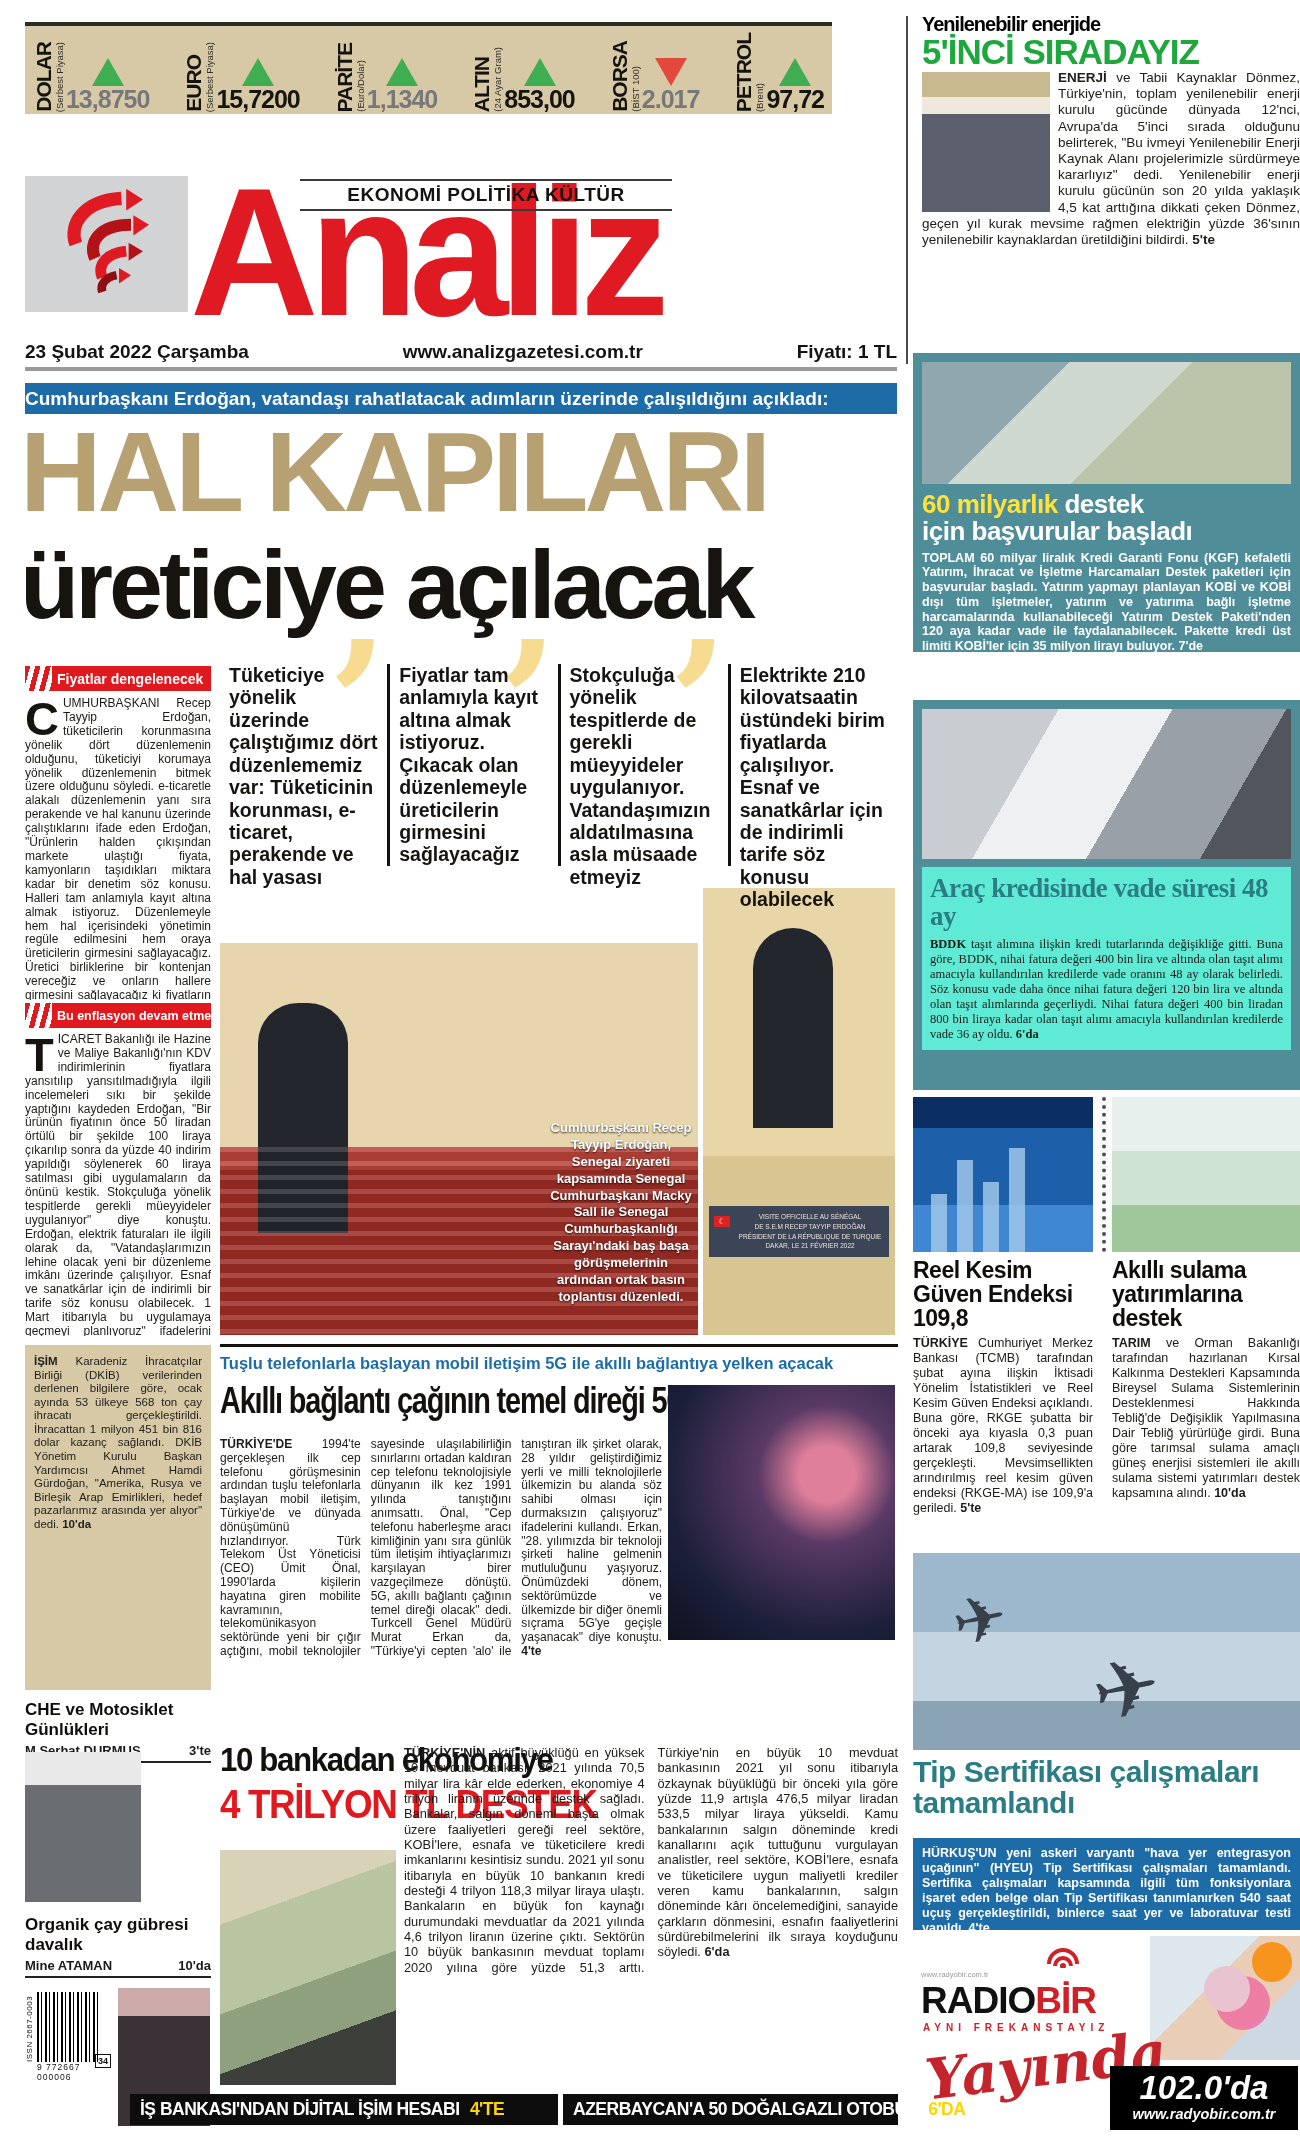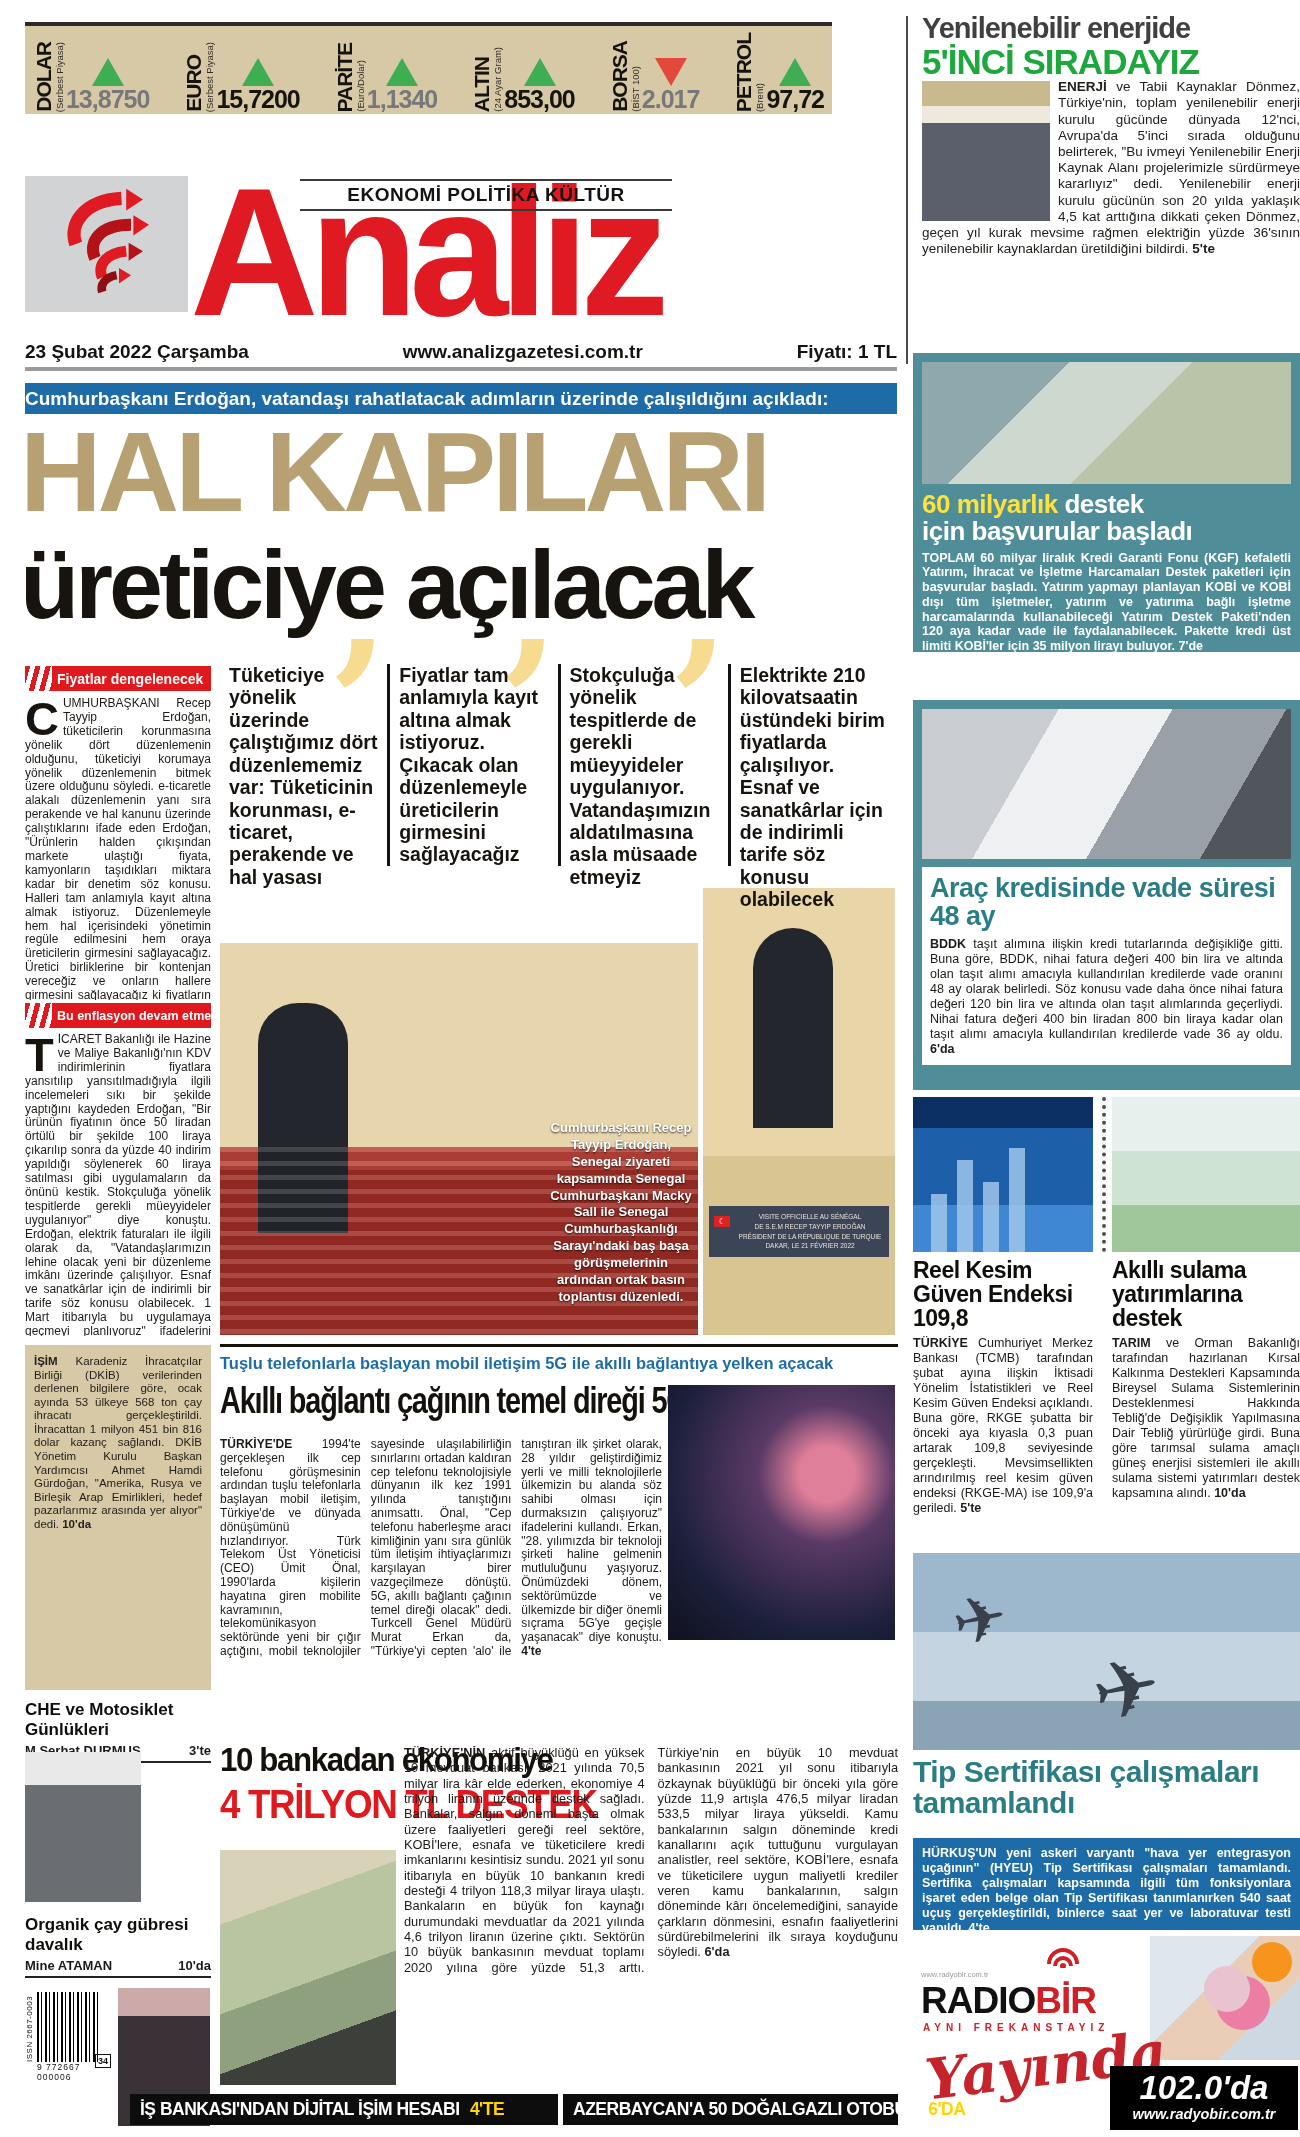--- a/index.html
+++ b/index.html
@@ -20,21 +20,21 @@
   .fi-main{display:flex;flex-direction:column;align-items:center;justify-content:flex-end;}
   .tri{width:0;height:0;border-left:16px solid transparent;border-right:16px solid transparent;margin-bottom:1px;}
   .tri.up{border-bottom:28px solid #3fae53;}
   .tri.down{border-top:28px solid #e2483c;border-bottom:none;}
   .fi-value{font-size:25px;font-weight:800;letter-spacing:-1px;line-height:1;}
   .tone-gray{color:#77787b;} .tone-black{color:#16150f;}
 
   
   .vrule{left:906px;top:16px;width:2px;height:348px;background:#4a4a4a;}
   .energy{left:922px;top:14px;width:378px;}
-  .energy-h1{font-size:29px;font-weight:800;color:#404040;line-height:1.02;letter-spacing:-1px;}
+  .energy-h1{font-size:20px;font-weight:800;color:#000000;line-height:1.02;letter-spacing:-1px;}
   .energy-h2{font-size:35px;font-weight:900;color:#1ea73c;line-height:1.02;letter-spacing:-1px;}
   .energy-body{font-size:13.5px;line-height:1.2;color:#22201c;}
   .ph-donmez{float:left;width:128px;height:140px;margin:2px 8px 2px 0;
      background:linear-gradient(180deg,#c9b98f 0 18%,#efe8dc 18% 30%,#5a5f6b 30% 100%);}
 
   
   .logo{left:25px;top:176px;width:163px;height:136px;background:#d2d3d5;display:flex;align-items:center;justify-content:center;}
   .brand{left:190px;top:168px;width:712px;height:176px;font-size:178px;font-weight:800;color:#e01a22;
          letter-spacing:-9px;line-height:0.93;white-space:nowrap;transform:scaleY(1.02);transform-origin:top left;}
   .tagline{left:300px;top:179px;width:372px;border-top:2px solid #3a3a3a;border-bottom:2px solid #3a3a3a;
@@ -79,21 +79,21 @@
       font-size:8px;line-height:11px;text-align:center;}
   .caption{position:absolute;left:325px;top:177px;width:152px;height:212px;color:#fff;
       font-size:13px;font-weight:800;line-height:1.3;text-align:center;text-shadow:0 1px 2px rgba(0,0,0,.8);}
 
   
   .tealbox{position:absolute;left:913px;width:387px;background:#4f8e99;padding:9px;box-sizing:border-box;}
   .tb-photo{width:100%;background:linear-gradient(135deg,#8fa8ad 0 30%,#cfd8cf 30% 55%,#b9c4a8 55% 100%);}
   .tb-h{font-size:26px;font-weight:900;line-height:1.05;margin:7px 0 5px 0;color:#fff;letter-spacing:-0.5px;}
   .yellow{color:#ffe23c;}
   .tb-body{font-size:12.5px;font-weight:700;line-height:1.18;color:#fff;}
-  .whitepanel{background:#ffffff;padding:8px;margin-top:8px;}
+  .whitepanel{background:#5eead4;padding:8px;margin-top:8px;font-family:Liberation Serif, serif;}
   .teal-h{font-size:27px;font-weight:900;color:#2a7d84;line-height:1.03;letter-spacing:-0.5px;margin-bottom:6px;}
   .smallbody{font-size:12.5px;line-height:1.2;color:#1d1b17;}
   .rail-h{font-size:23px;font-weight:900;color:#100e0a;line-height:1.05;letter-spacing:-0.5px;margin-bottom:6px;}
   .dotted-div{left:1102px;top:1097px;height:155px;width:0;border-left:4px dotted #4e4e4e;}
 
   .ph-chart{background:linear-gradient(180deg,#0c2f63 0 20%,#1d5fa8 20% 70%,#3f87d2 70% 100%);}
   .bar3{position:absolute;bottom:0;background:#9fc6ea;opacity:.85;}
   .ph-green{background:linear-gradient(180deg,#e8f0ee 0 35%,#cfe3d2 35% 70%,#9fc79b 70% 100%);}
   .ph-sky{background:linear-gradient(180deg,#9db7cc 0 40%,#c4d4e0 40% 75%,#8aa3b5 75% 100%);}
   .plane{position:absolute;font-size:64px;color:#38404a;transform:rotate(-12deg);}

